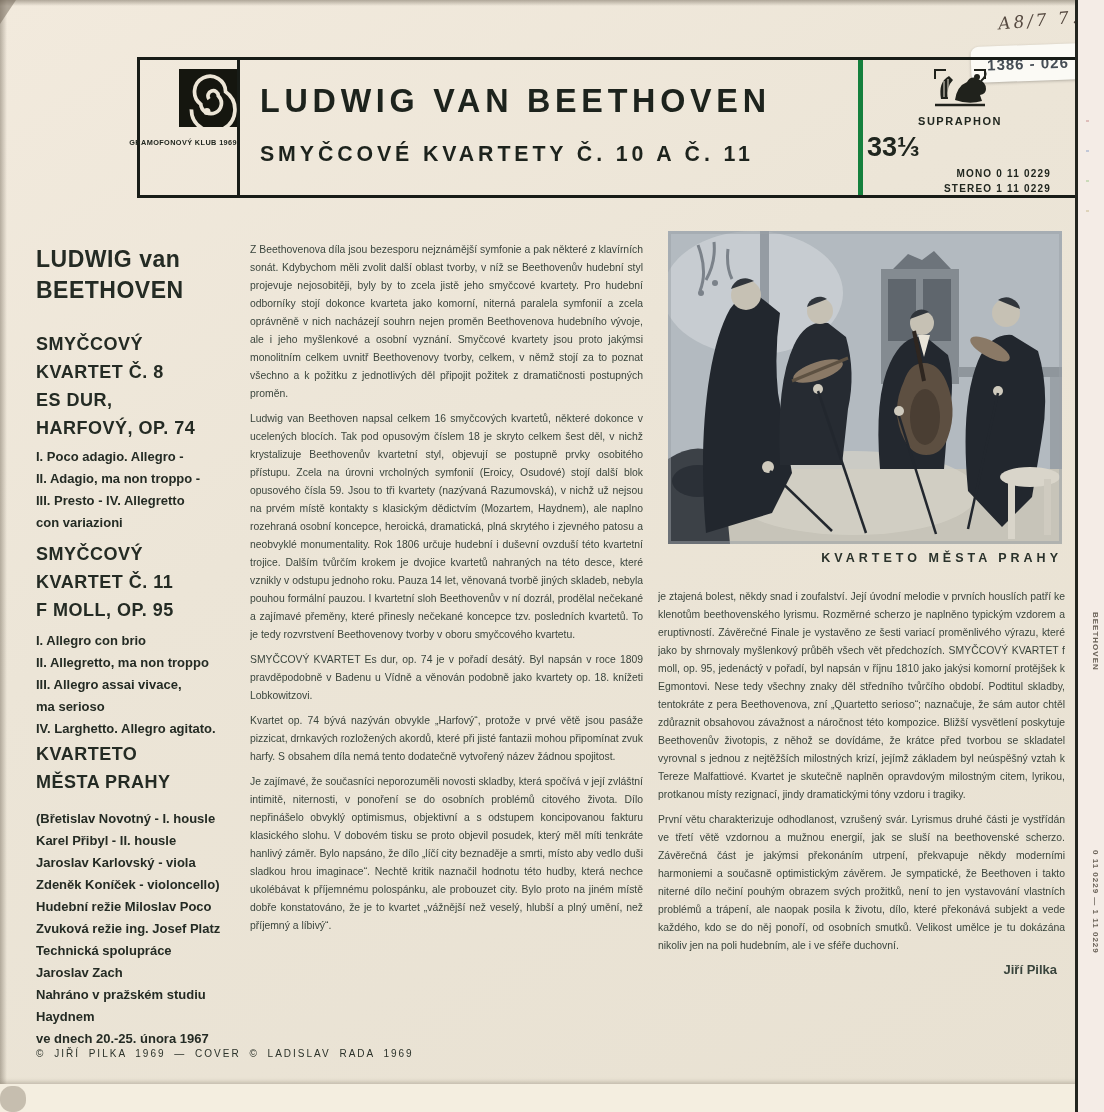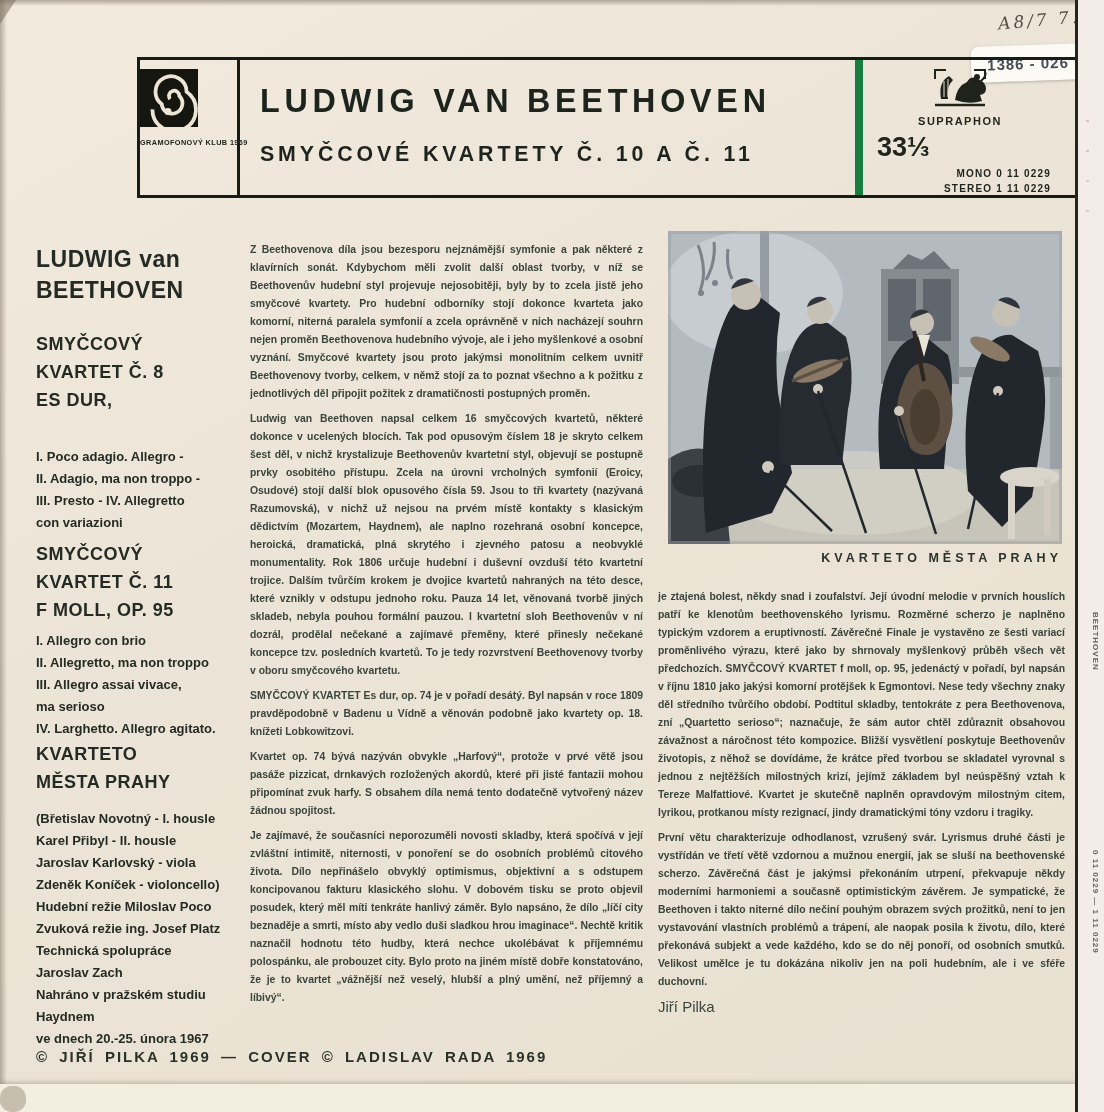--- a/index.html
+++ b/index.html
@@ -20,61 +20,61 @@
   
   .edge-strip{position:absolute;right:0;top:0;width:26px;height:1112px;background:#f4ece6;
               border-left:3px solid #23251f;overflow:hidden}
   .vtext{position:absolute;white-space:nowrap;transform:rotate(90deg);transform-origin:left top;
          font-size:8px;font-weight:bold;color:#6a6258;letter-spacing:1px}
   .cdot{position:absolute;width:3px;height:2px;opacity:.5}
   
   .hdr{position:absolute;left:137px;top:57px;width:941px;height:141px;border:3px solid #181c17;
        display:flex;box-sizing:border-box}
   .hdr-cell1{width:100px;border-right:3px solid #181c17;display:flex;flex-direction:column;
-             align-items:flex-start;padding-top:9px;box-sizing:border-box}
+             align-items:flex-end;padding-top:9px;box-sizing:border-box}
   .club{font-size:7.3px;font-weight:bold;letter-spacing:.4px;margin-top:7px;white-space:nowrap;color:#20261f}
-  .hdr-cell2{flex:1;border-right:8px solid #15803d;padding:21px 0 0 20px;box-sizing:border-box;overflow:hidden}
+  .hdr-cell2{flex:1;border-right:5px solid #15803d;padding:21px 0 0 20px;box-sizing:border-box;overflow:hidden}
   .t1{font-size:34px;font-weight:bold;letter-spacing:5px;transform:scaleX(.95);transform-origin:left;
       white-space:nowrap;color:#1d231d}
   .t2{font-size:22px;font-weight:bold;letter-spacing:4px;margin-top:21px;transform:scaleX(.97);
       transform-origin:left;white-space:nowrap;color:#1d231d}
   .hdr-cell3{width:212px;padding:7px 24px 0 0;box-sizing:border-box;display:flex;flex-direction:column;
              }
   .brandwrap{align-self:center;margin-right:-6px;display:flex;flex-direction:column;align-items:center}
   .brand{font-size:11px;font-weight:bold;letter-spacing:1.5px;margin-top:2px;color:#20261f}
-  .speed{font-size:27px;font-weight:bold;margin:5px 14px 3px;color:#20261f}
+  .speed{font-size:27px;font-weight:bold;margin:5px 4px 3px;color:#20261f}
   .catnum{font-size:10px;font-weight:bold;letter-spacing:1.2px;line-height:15px;text-align:right;color:#20261f}
   
   .hand{position:absolute;left:998px;top:10px;font-family:"DejaVu Serif",serif;font-style:italic;
         font-size:17px;color:#564a41;transform:rotate(-5deg);letter-spacing:3px}
   .sticker{position:absolute;left:971px;top:45px;width:114px;height:36px;background:#fbfaf5;border-radius:8px;
            transform:rotate(-2deg);box-shadow:0 1px 3px rgba(0,0,0,.25);display:flex;align-items:center;
            justify-content:center;font-weight:bold;font-size:15px;color:#454d55;letter-spacing:1px}
   
   .sb{position:absolute;left:36px;color:#242b24}
   .sb-composer{top:244px;font-size:23px;font-weight:bold;line-height:31px;letter-spacing:.5px}
   .sb-h{font-size:18px;font-weight:bold;line-height:28px;letter-spacing:.5px}
   .sb-mv{font-size:13px;font-weight:bold;line-height:22px}
   .pos-w1h{top:330px}.pos-w1m{top:446px}
   .pos-w2h{top:540px}.pos-w2m{top:630px}
   .pos-enh{top:740px}.pos-mem{top:808px}
   .pos-cred{top:896px}.pos-rec{top:984px}
   
   .mid{position:absolute;left:250px;top:241px;width:393px;height:808px;overflow:hidden}
   .mid p,.rcol p{margin:0 0 7px;text-align:justify;font-size:10.4px;line-height:18px;
-                 font-weight:bold;color:#39443c}
+                 font-weight:normal;color:#39443c}
   
   .photo{position:absolute;left:668px;top:231px;width:394px;height:313px;background:#b3bac0;overflow:hidden}
   .photo svg{display:block}
   .cap{position:absolute;left:660px;top:551px;width:402px;text-align:right;font-weight:bold;
        font-size:12.5px;letter-spacing:4px;color:#2a322b}
   .rcol{position:absolute;left:658px;top:588px;width:407px;height:475px;overflow:hidden}
-  .sig{font-weight:normal;font-size:15px;padding-right:8px;color:#39443c}
-  
-  .foot{position:absolute;left:36px;top:1048px;font-size:15px;font-weight:bold;letter-spacing:2px;
+  .sig{text-align:right;font-weight:bold;font-size:13px;padding-right:8px;color:#39443c}
+  
+  .foot{position:absolute;left:36px;top:1048px;font-size:10px;font-weight:normal;letter-spacing:2px;
         word-spacing:4px;color:#2a3129}
 </style>
 </head>
 <body>
 
 <div class="paper"></div>
 <div class="edge-top"></div>
 <div class="edge-left"></div>
 <div class="corner-mark"></div>
 
@@ -119,20 +119,21 @@
 </div>
 
 <div class="sb sb-composer">
   <div>LUDWIG van</div>
   <div>BEETHOVEN</div>
 </div>
 <div class="sb sb-h pos-w1h">
   <div>SMYČCOVÝ</div>
   <div>KVARTET Č. 8</div>
   <div>ES DUR,</div>
+  <div>HARFOVÝ, OP. 74</div>
 </div>
 <div class="sb sb-mv pos-w1m">
   <div>I. Poco adagio. Allegro -</div>
   <div>II. Adagio, ma non troppo -</div>
   <div>III. Presto - IV. Allegretto</div>
   <div>con variazioni</div>
 </div>
 <div class="sb sb-h pos-w2h">
   <div>SMYČCOVÝ</div>
   <div>KVARTET Č. 11</div>

